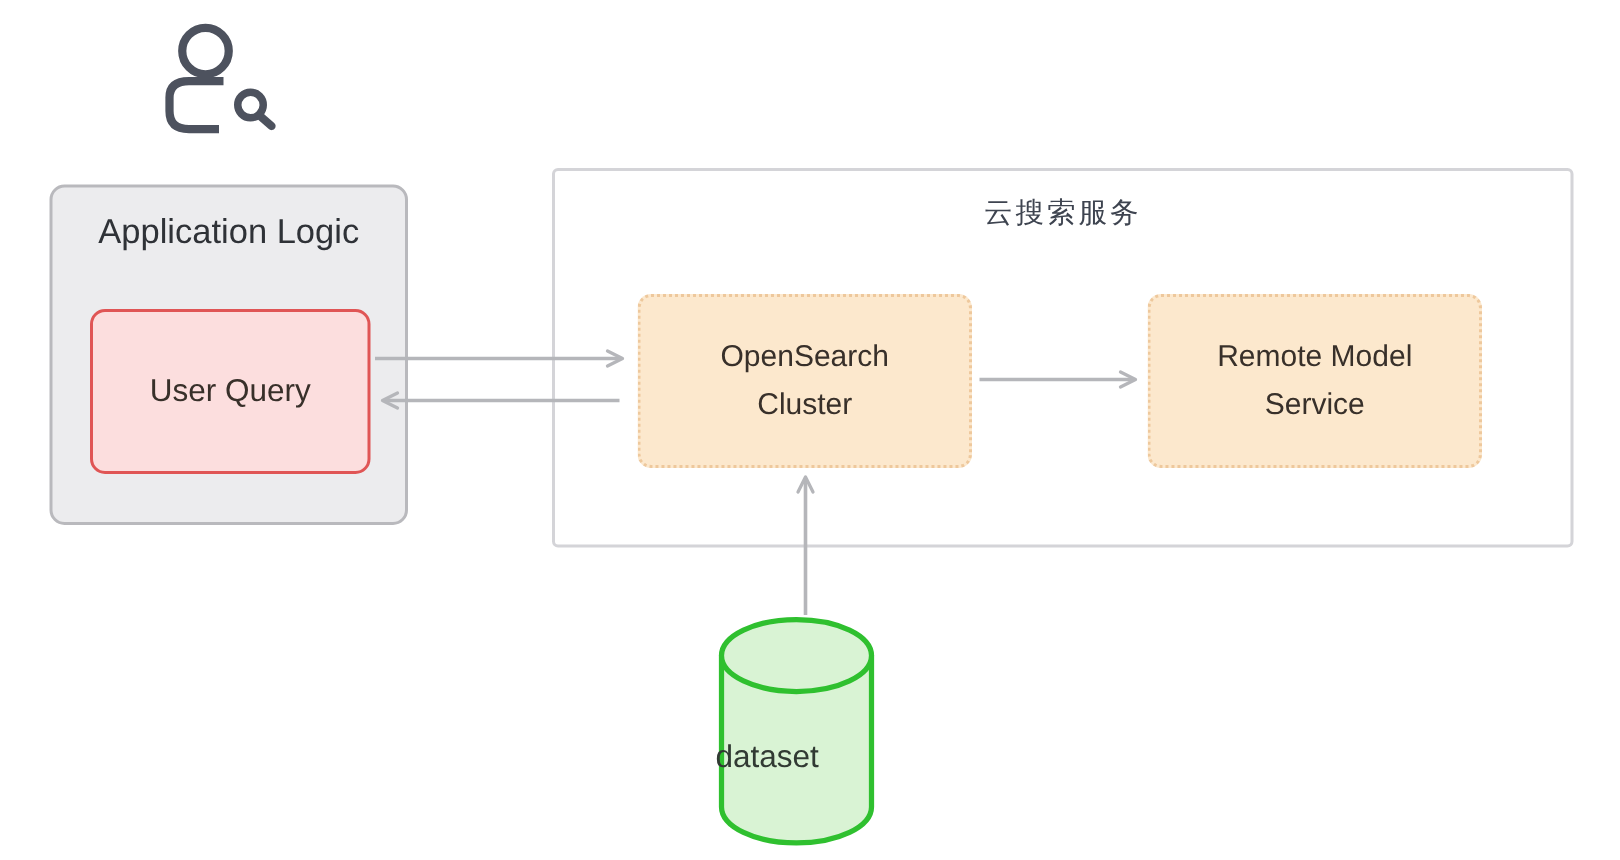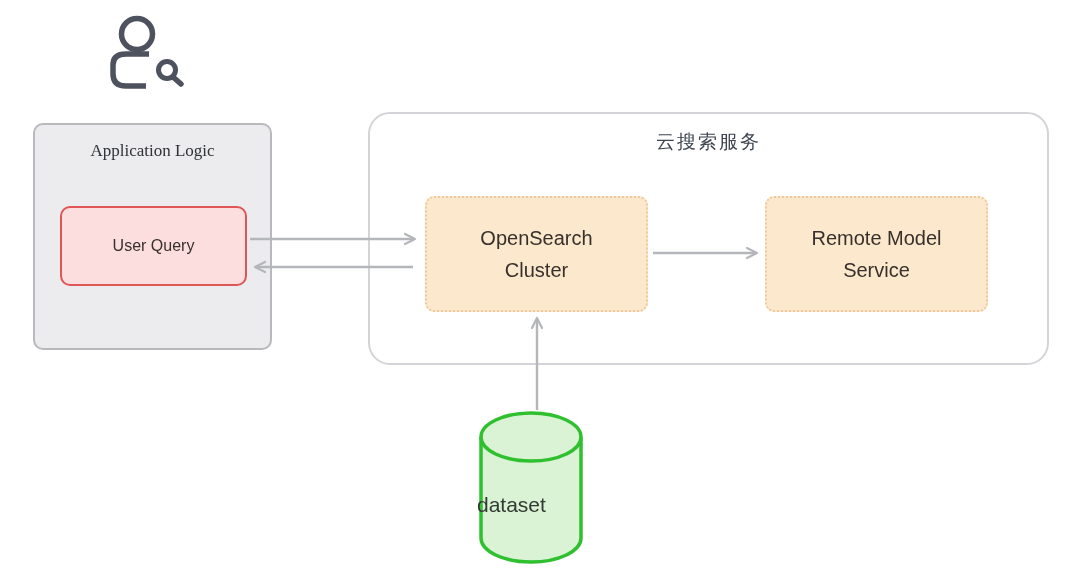--- a/index.html
+++ b/index.html
@@ -31,47 +31,46 @@
     left: 33px; top: 123px;
     width: 239px; height: 227px;
     background: var(--app-box-fill, #ececee);
     border: 2px solid var(--app-box-border, #b9b9bd);
     border-radius: 10px;
     box-sizing: border-box;
   }
   .app-box-title {
     margin-top: 16px;
     text-align: center;
-    font-size: 17px;
+    font-size: 23px;
     color: var(--text-primary, #2f3237);
-    font-family: Liberation Serif, serif;
   }
   .user-query-box {
     position: absolute;
     left: 25px; top: 81px;
-    width: 187px; height: 80px;
+    width: 187px; height: 110px;
     background: var(--user-query-fill, #fcdede);
     border: 2.5px solid var(--user-query-border, #e05555);
     border-radius: 10px;
     box-sizing: border-box;
     display: flex;
     align-items: center;
     justify-content: center;
-    font-size: 16px;
+    font-size: 21px;
     color: var(--text-node, #3c2f2c);
   }
 
   
   .cloud-box {
     position: absolute;
     left: 368px; top: 112px;
     width: 681px; height: 253px;
     background: #ffffff;
     border: 2px solid var(--cloud-box-border, #d4d4d8);
-    border-radius: 22px;
+    border-radius: 4px;
     box-sizing: border-box;
   }
   .cloud-box-title {
     margin-top: 15px;
     text-align: center;
     font-size: 19px;
     letter-spacing: 2px;
     color: var(--text-cloud-title, #3e4450);
   }
   .service-node {

